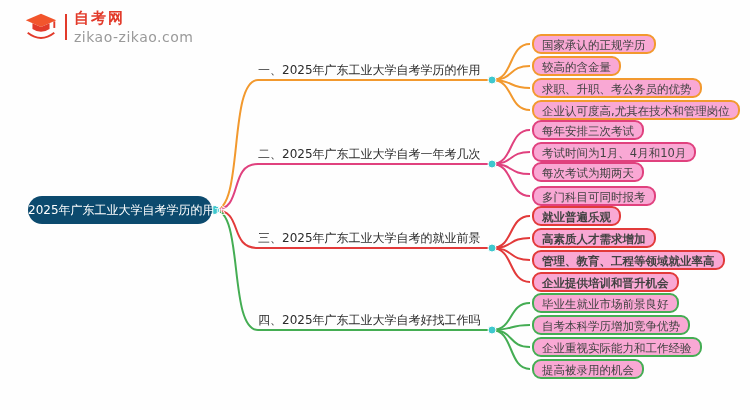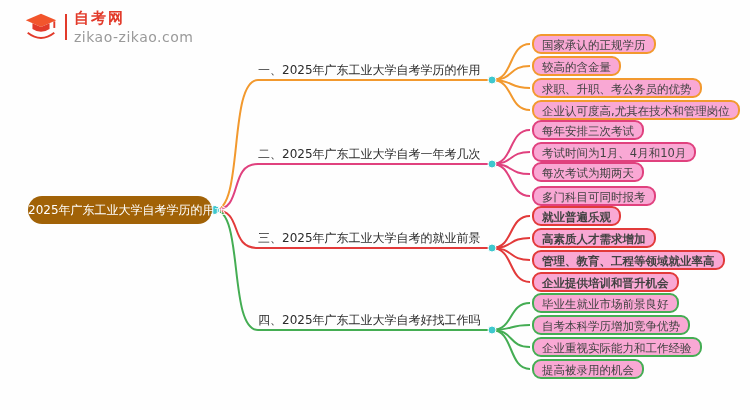--- a/index.html
+++ b/index.html
@@ -9,21 +9,21 @@
   }
   .links{position:absolute;left:0;top:0;z-index:0;}
   
   .logo{position:absolute;left:22px;top:8px;display:flex;align-items:center;z-index:2;}
   .logo-divider{width:2px;height:26px;background:#E23A2A;margin:0 7px 0 5px;}
   .logo-title{font-size:15px;font-weight:bold;color:#E23A2A;letter-spacing:2px;line-height:17px;}
   .logo-subtitle{font-size:14px;color:#9a9a9a;letter-spacing:.5px;margin-top:2px;}
   
   .root{
     position:absolute;left:28px;top:196px;width:184px;height:28px;line-height:28px;
-    background:#a16207;color:#fff;border-radius:14px;text-align:center;
+    background:#0c4a6e;color:#fff;border-radius:14px;text-align:center;
     font-size:12px;white-space:nowrap;z-index:1;
   }
   
   .lbl{
     position:absolute;left:258px;height:18px;line-height:18px;font-size:12px;color:#2b2b2b;
     white-space:nowrap;z-index:1;
   }
   
   .child{
     position:absolute;left:532px;height:20px;line-height:16px;box-sizing:border-box;

